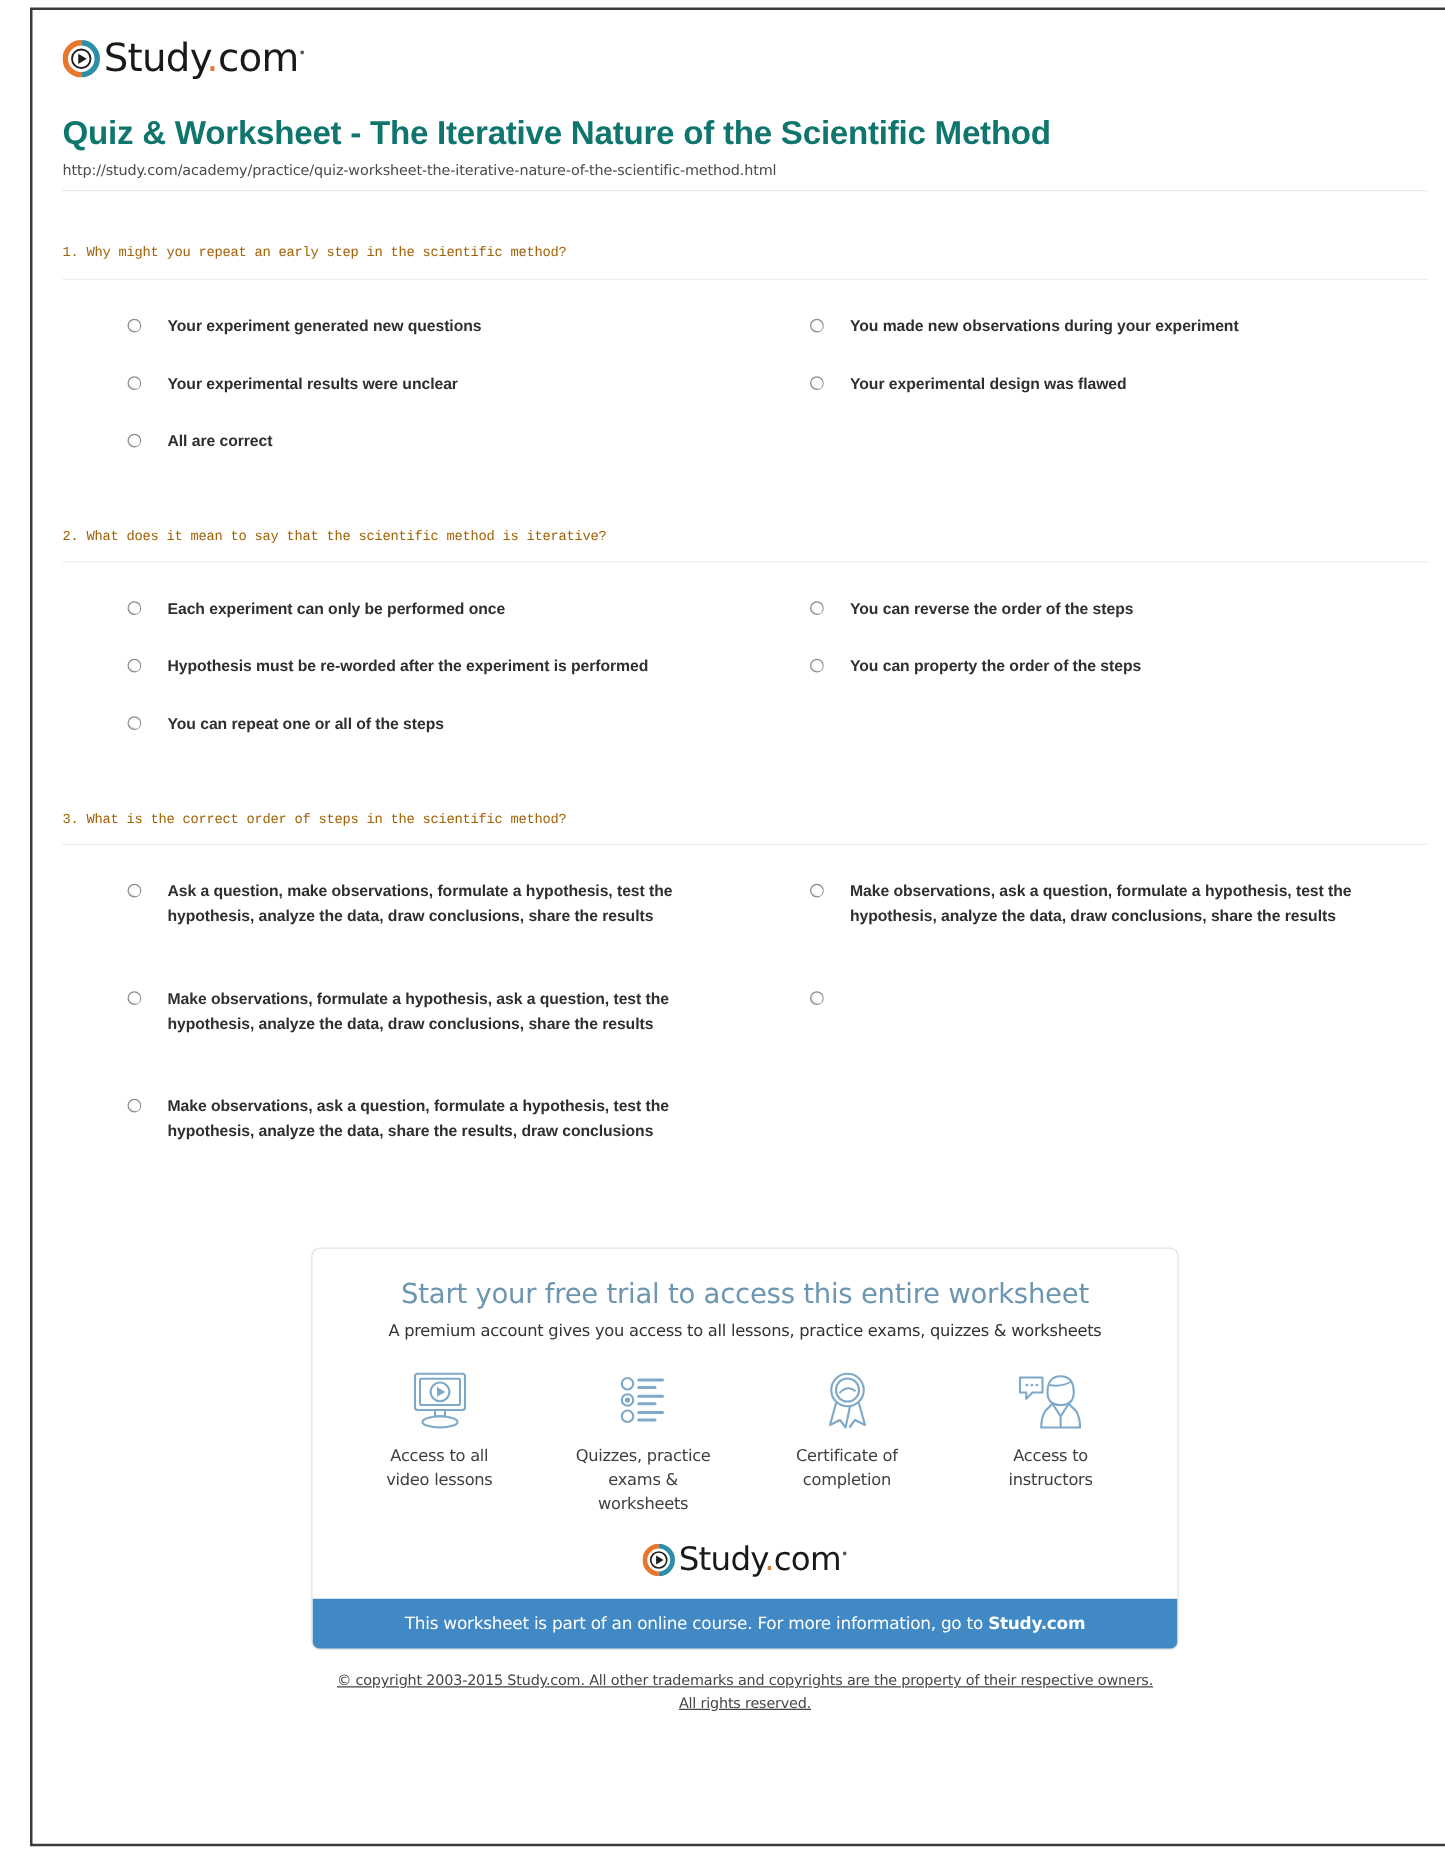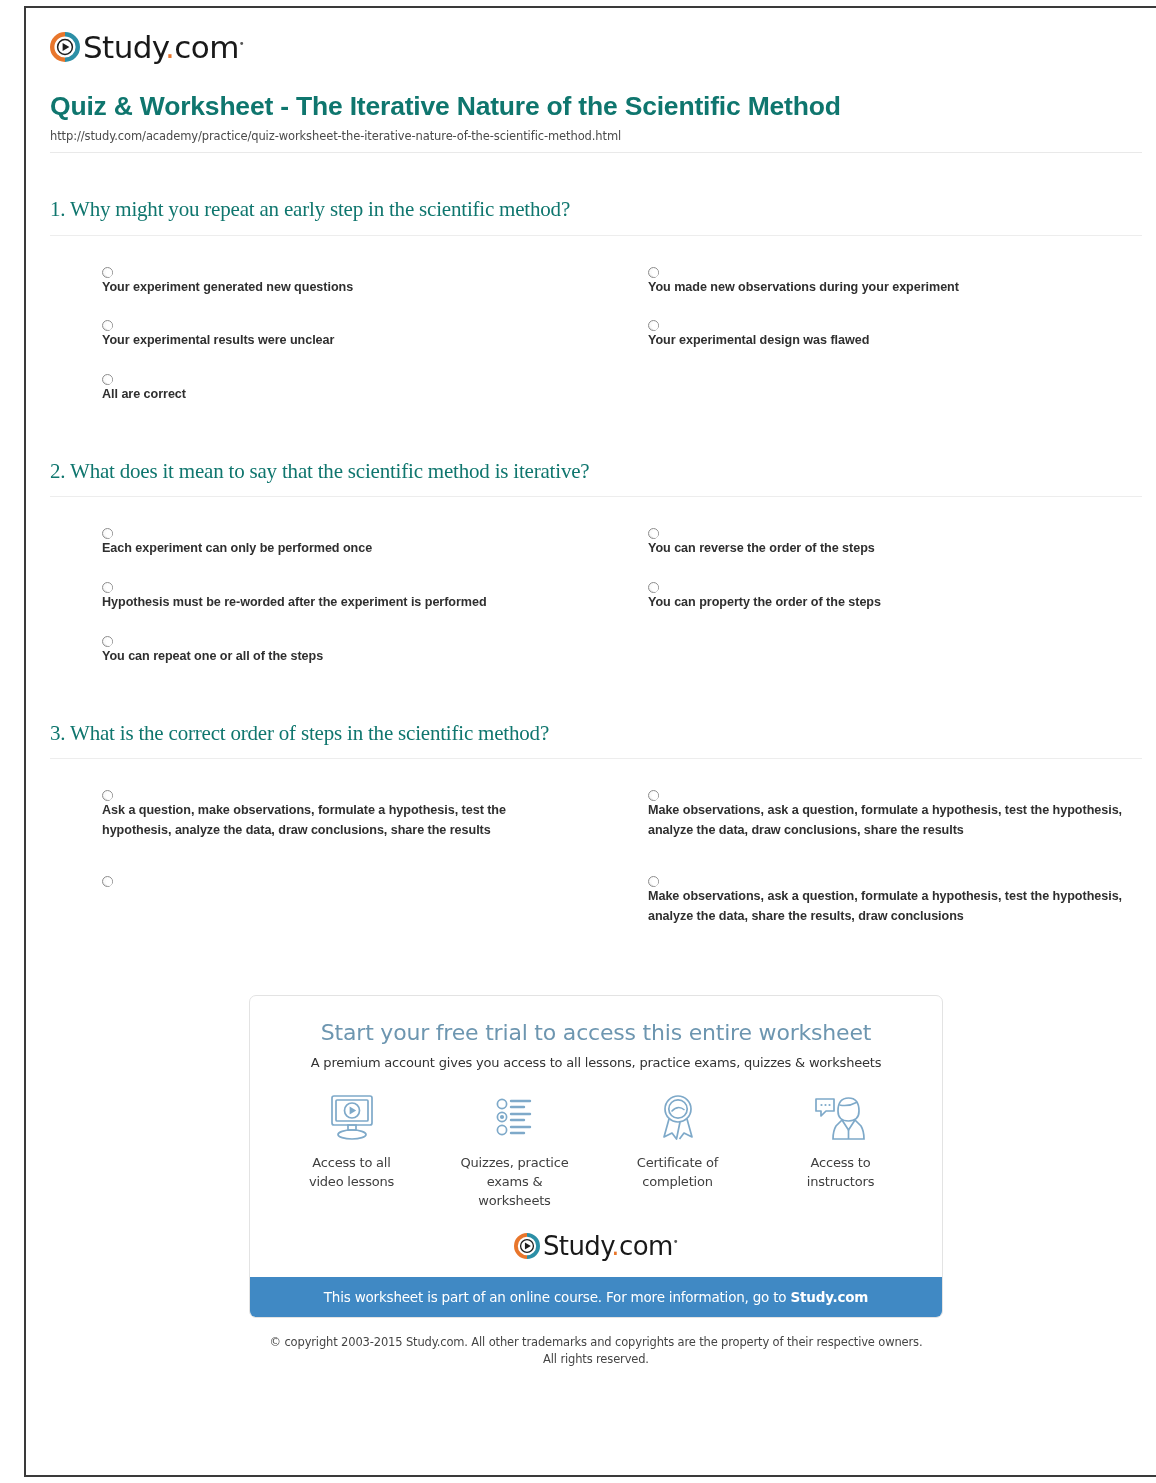--- a/index.html
+++ b/index.html
@@ -91,44 +91,43 @@
   }
 
   
   .questions {
     padding: 0 8px;
   }
   .question-block {
     padding-top: 44px;
   }
   .question-text {
-    font-family: Liberation Serif, serif;
-    font-size: 21px;
+    font-family: Liberation Mono, monospace;
+    font-size: 11px;
     font-weight: 400;
-    color: #0f766e;
+    color: #a16207;
     letter-spacing: -0.2px;
     line-height: 1.2;
     padding-bottom: 12px;
   }
   .question-rule {
     border: 0;
     border-top: 1px solid #ededed;
     margin: 0 0 18px 0;
   }
   .options-grid {
     display: flex;
     flex-wrap: wrap;
   }
   .option {
     width: 50%;
     display: flex;
     align-items: flex-start;
     padding: 10px 18px 10px 52px;
     min-height: 46px;
-    flex-direction: column;
   }
   .option.tall { min-height: 86px; }
   .radio-dot {
     flex: 0 0 11px;
     width: 11px;
     height: 11px;
     border-radius: 50%;
     border: 1px solid #8d8d8d;
     background: #fbfbfb;
     margin: 3px 21px 0 0;
@@ -229,20 +228,21 @@
 
   
   .footer {
     text-align: center;
     font-family: "DejaVu Sans", sans-serif;
     font-size: 11.5px;
     color: #454545;
     line-height: 1.5;
     padding: 16px 0 0 0;
     letter-spacing: -0.15px;
+    text-decoration: underline;
   }
 </style>
 </head>
 <body>
 
 <div class="page-frame">
   <div class="page-inner">
 
     <div class="logo-row">
       <span class="logo-mark">
@@ -323,20 +323,24 @@
         <div class="question-text">3. What is the correct order of steps in the scientific method?</div>
         <hr class="question-rule">
         <div class="options-grid">
           <div class="option tall">
             <span class="radio-dot"></span>
             <span class="option-label">Ask a question, make observations, formulate a hypothesis, test the hypothesis, analyze the data, draw conclusions, share the results</span>
           </div>
           <div class="option tall">
             <span class="radio-dot"></span>
             <span class="option-label">Make observations, ask a question, formulate a hypothesis, test the hypothesis, analyze the data, draw conclusions, share the results</span>
+          </div>
+          <div class="option tall">
+            <span class="radio-dot"></span>
+            <span class="option-label">Make observations, formulate a hypothesis, ask a question, test the hypothesis, analyze the data, draw conclusions, share the results</span>
           </div>
           <div class="option tall">
             <span class="radio-dot"></span>
           </div>
           <div class="option tall">
             <span class="radio-dot"></span>
             <span class="option-label">Make observations, ask a question, formulate a hypothesis, test the hypothesis, analyze the data, share the results, draw conclusions</span>
           </div>
         </div>
       </div>

